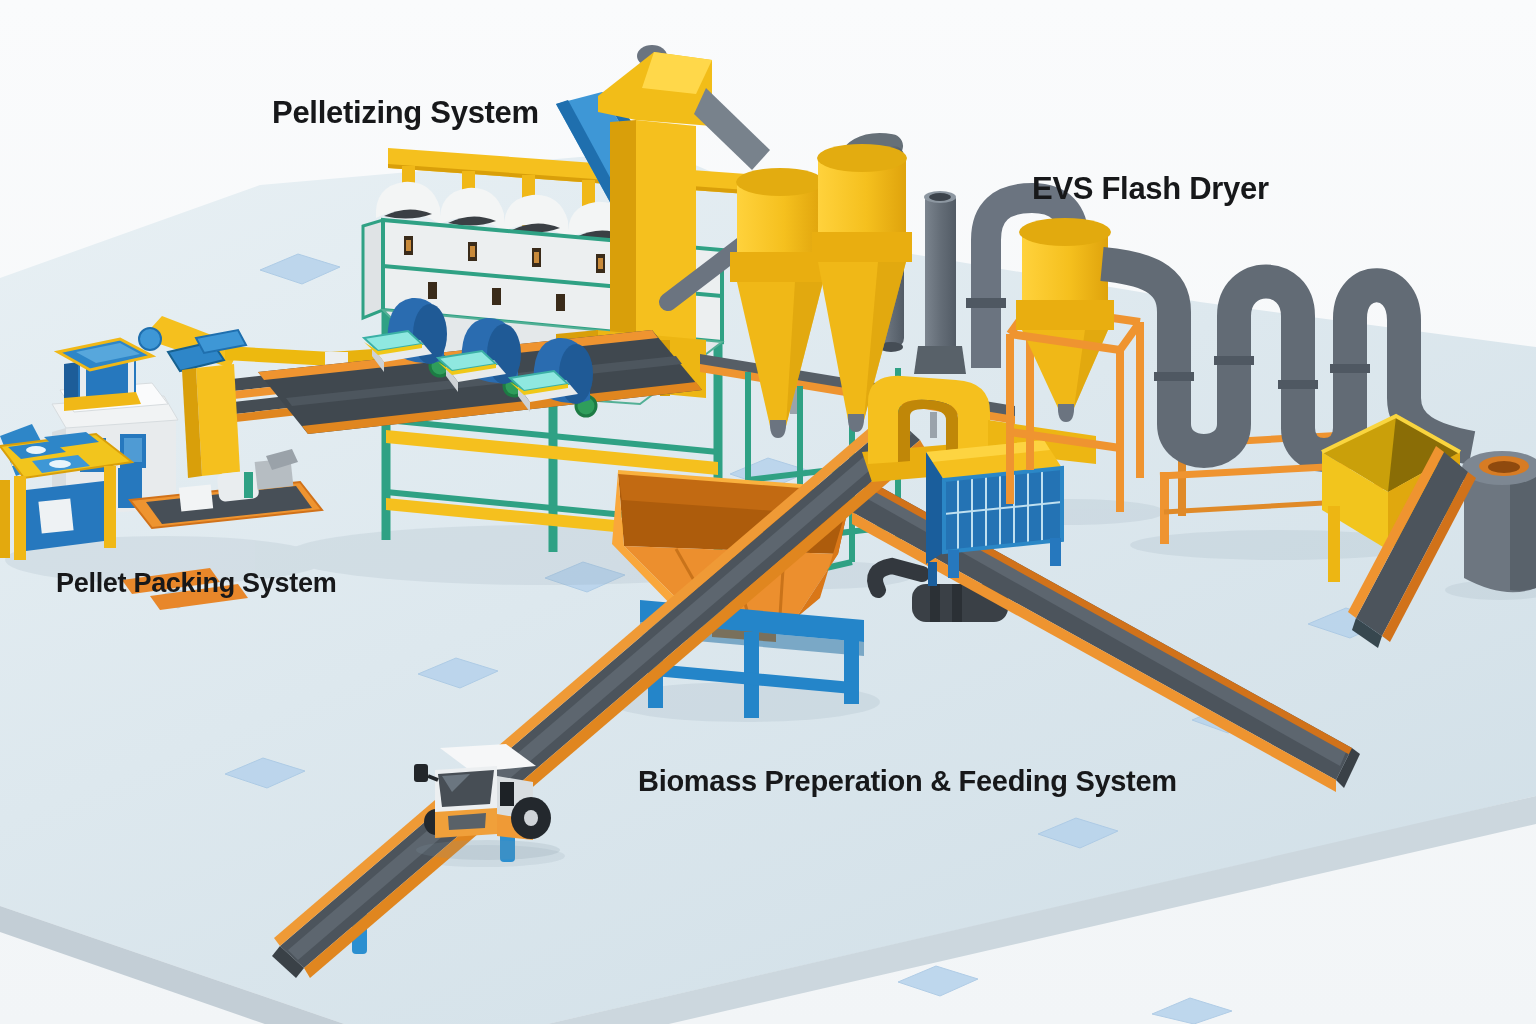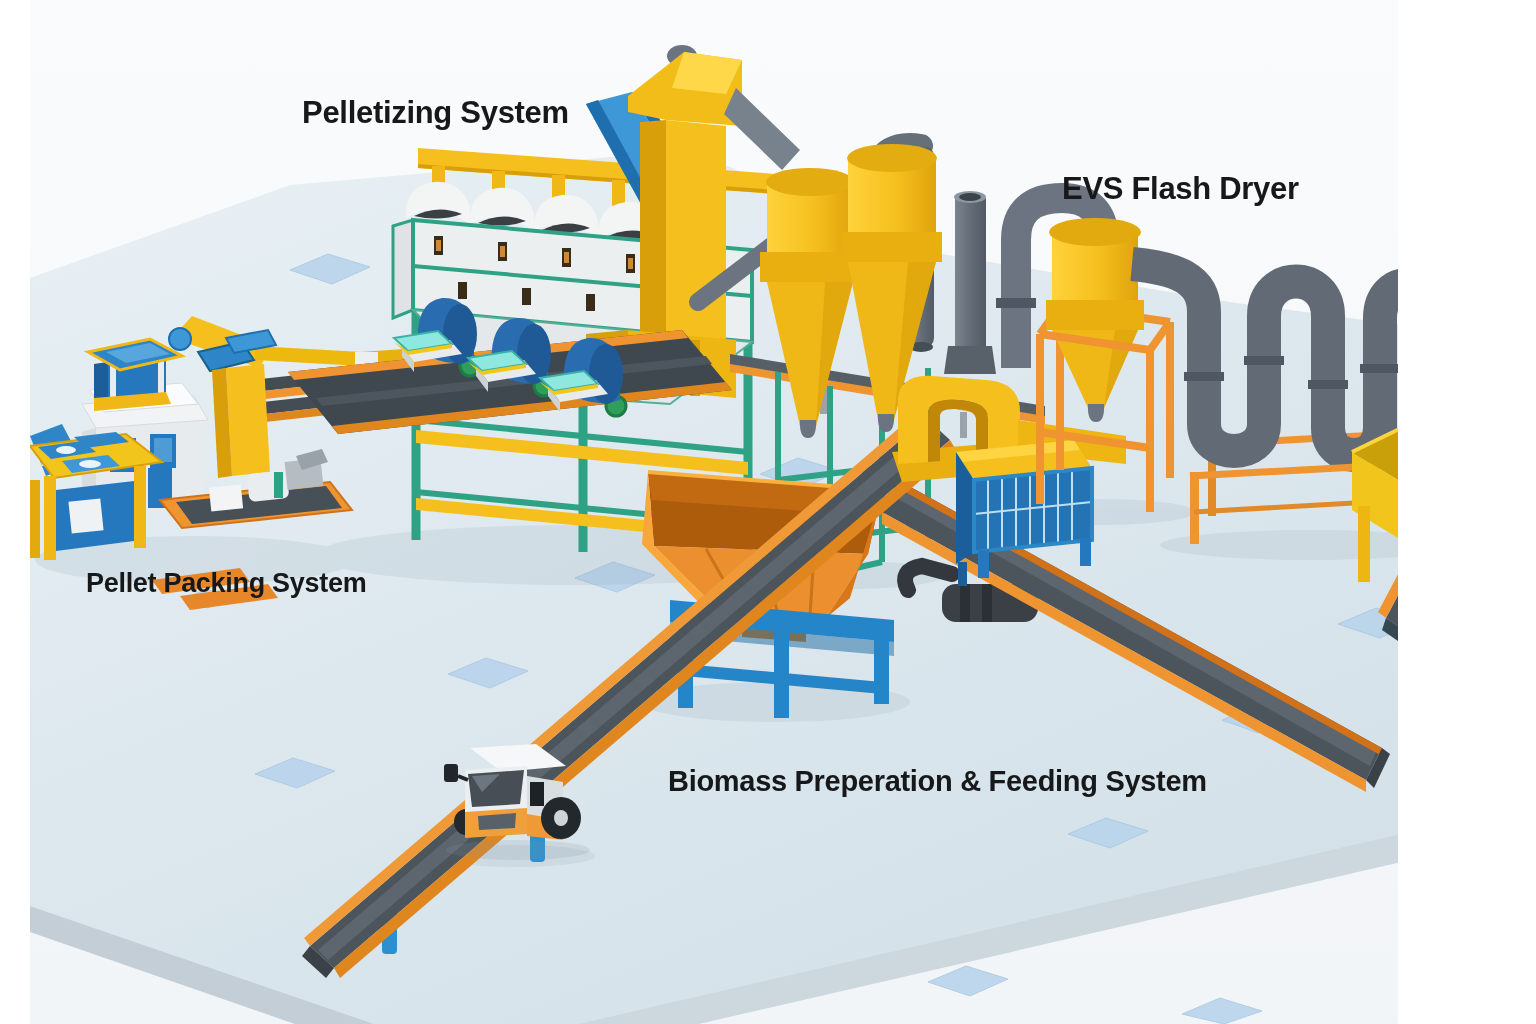--- a/index.html
+++ b/index.html
@@ -1,17 +1,17 @@
 <!DOCTYPE html>
 <html><head>
 <meta charset="utf-8">
 <style>
   html,body{margin:0;padding:0;background:#ffffff;}
-  .stage{position:relative;width:1368px;height:1024px;overflow:hidden;
-         font-family:"Liberation Sans","DejaVu Sans",sans-serif;margin-left:30px;}
+  .stage{position:relative;width:1536px;height:1024px;overflow:hidden;
+         font-family:"Liberation Sans","DejaVu Sans",sans-serif;}
   svg{display:block;}
   text.sys-label{font-family:"Liberation Sans","DejaVu Sans",sans-serif;
                  font-weight:700;fill:#17181a;letter-spacing:-0.3px;}
 </style>
 </head>
 <body>
 
 <div class="stage">
 <svg viewBox="0 0 1536 1024" width="1536" height="1024">
   <defs>

